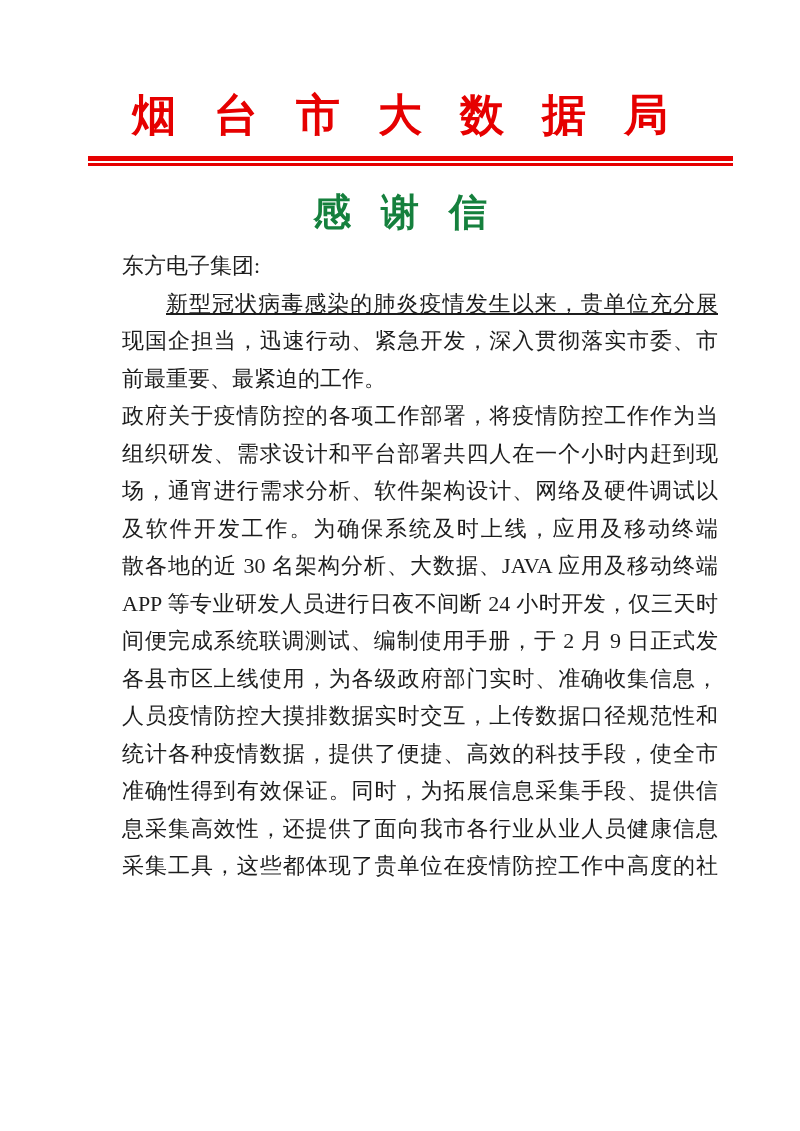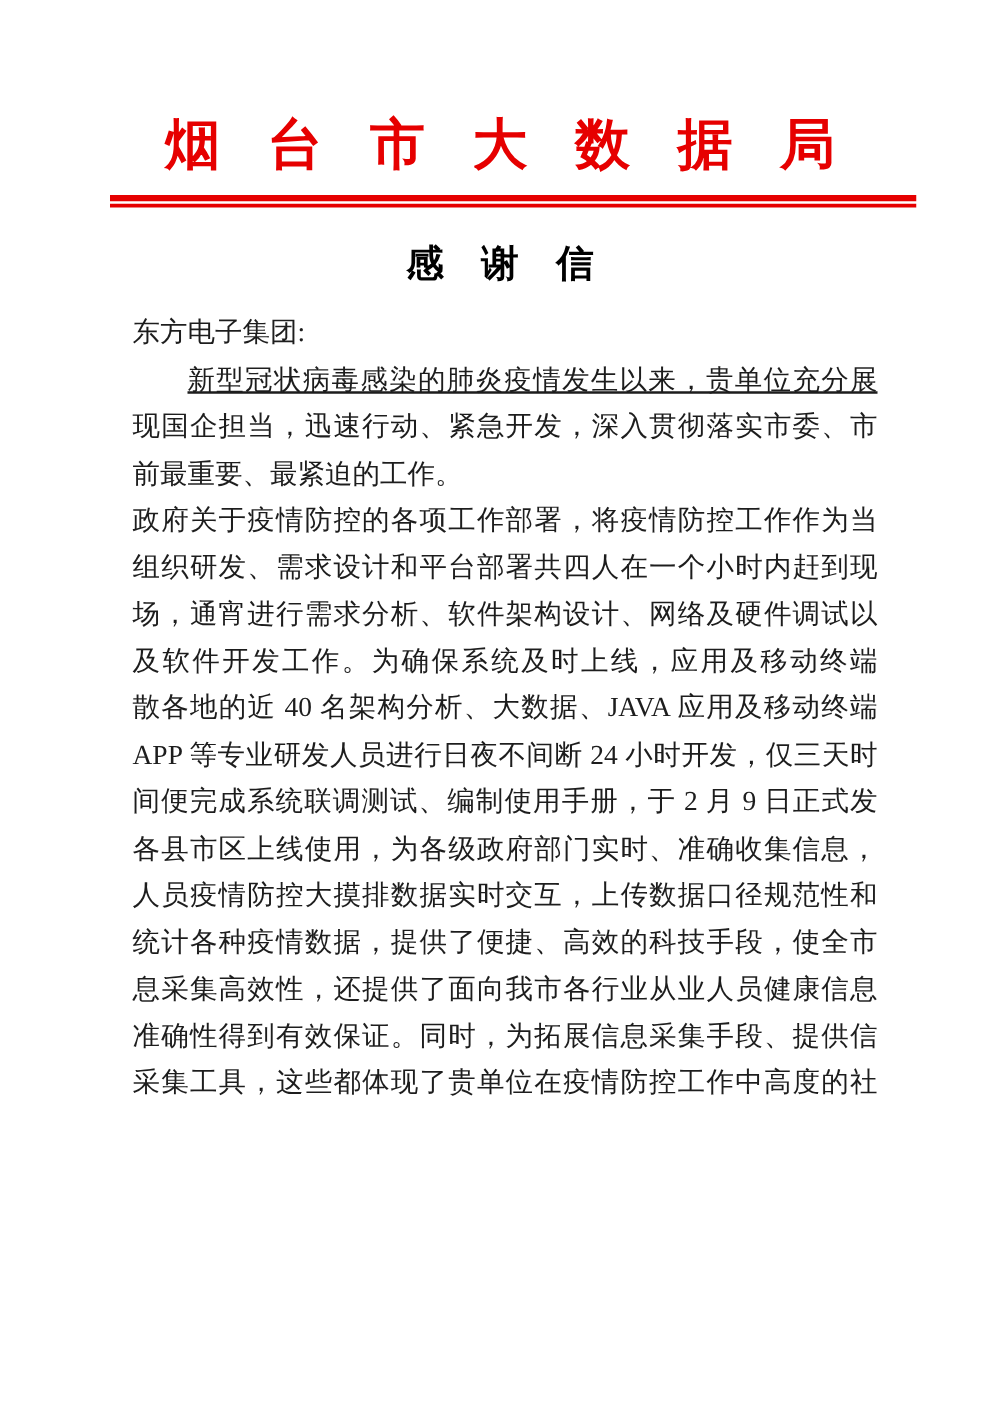--- a/index.html
+++ b/index.html
@@ -45,32 +45,32 @@
     border-top: 5px solid var(--red, #e60000);
     border-bottom: 3px solid var(--red, #e60000);
   }
   
   .title {
     position: absolute;
     top: 192px;
     left: 0;
     width: 100%;
     text-align: center;
-    font-size: 30px;
+    font-size: 38px;
     line-height: 40px;
     font-weight: 700;
-    color: #000000;
+    color: #15803d;
     letter-spacing: 30px;
     text-indent: 30px;
     white-space: nowrap;
   }
   
   .body-text {
     position: absolute;
-    left: 106px;
+    left: 122px;
     top: 247px;
     width: 596px;
     font-size: 22px;
     line-height: 37.5px;
     color: var(--ink, #1d1d1d);
   }
   .line {
     height: 37.5px;
     white-space: nowrap;
     text-align: justify;
@@ -112,28 +112,28 @@
         <div class="paragraph">
           <div class="line indent">新型冠状病毒感染的肺炎疫情发生以来，贵单位充分展</div>
           <div class="line">现国企担当，迅速行动、紧急开发，深入贯彻落实市委、市</div>
           <div class="line short">前最重要、最紧迫的工作。</div>
           <div class="line">政府关于疫情防控的各项工作部署，将疫情防控工作作为当</div>
         </div>
         <div class="paragraph">
           <div class="line">组织研发、需求设计和平台部署共四人在一个小时内赶到现</div>
           <div class="line">场，通宵进行需求分析、软件架构设计、网络及硬件调试以</div>
           <div class="line">及软件开发工作。为确保系统及时上线，应用及移动终端</div>
-          <div class="line">散各地的近 40 名架构分析、大数据、JAVA 应用及移动终端</div>
+          <div class="line">散各地的近 30 名架构分析、大数据、JAVA 应用及移动终端</div>
           <div class="line">APP 等专业研发人员进行日夜不间断 24 小时开发，仅三天时</div>
           <div class="line">间便完成系统联调测试、编制使用手册，于 2 月 9 日正式发</div>
           <div class="line">各县市区上线使用，为各级政府部门实时、准确收集信息，</div>
           <div class="line">人员疫情防控大摸排数据实时交互，上传数据口径规范性和</div>
           <div class="line">统计各种疫情数据，提供了便捷、高效的科技手段，使全市</div>
+          <div class="line">准确性得到有效保证。同时，为拓展信息采集手段、提供信</div>
           <div class="line">息采集高效性，还提供了面向我市各行业从业人员健康信息</div>
-          <div class="line">准确性得到有效保证。同时，为拓展信息采集手段、提供信</div>
           <div class="line">采集工具，这些都体现了贵单位在疫情防控工作中高度的社</div>
           <div class="line short">会责任感和专业的技术服务。</div>
         </div>
       </div>
   </div>
 
   <div class="rule-bottom"></div>
 
 </div>
 

